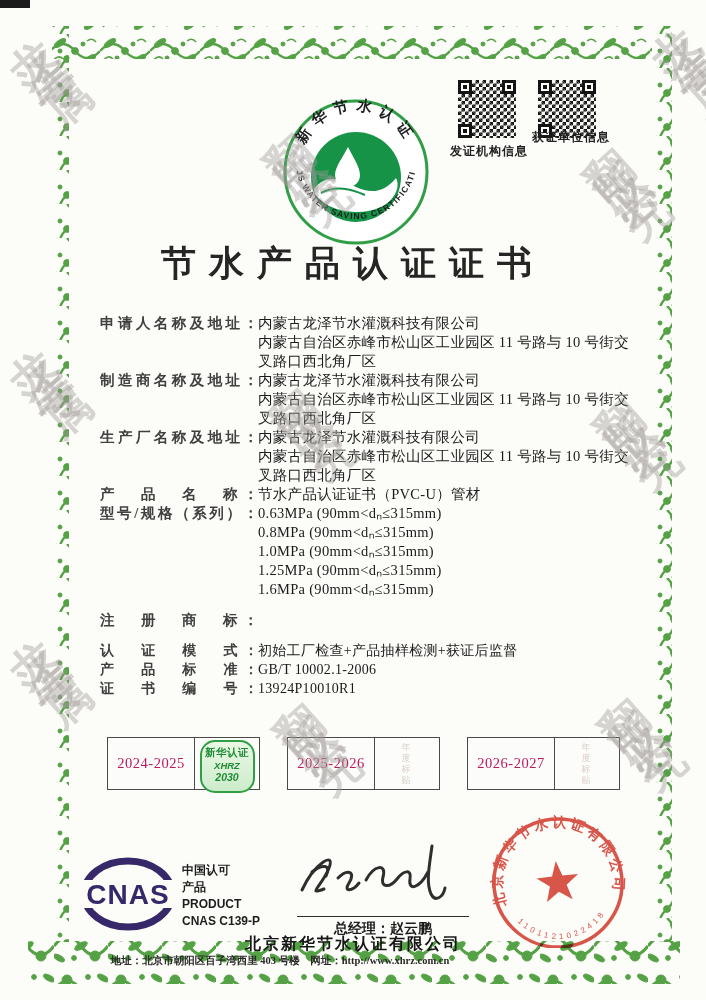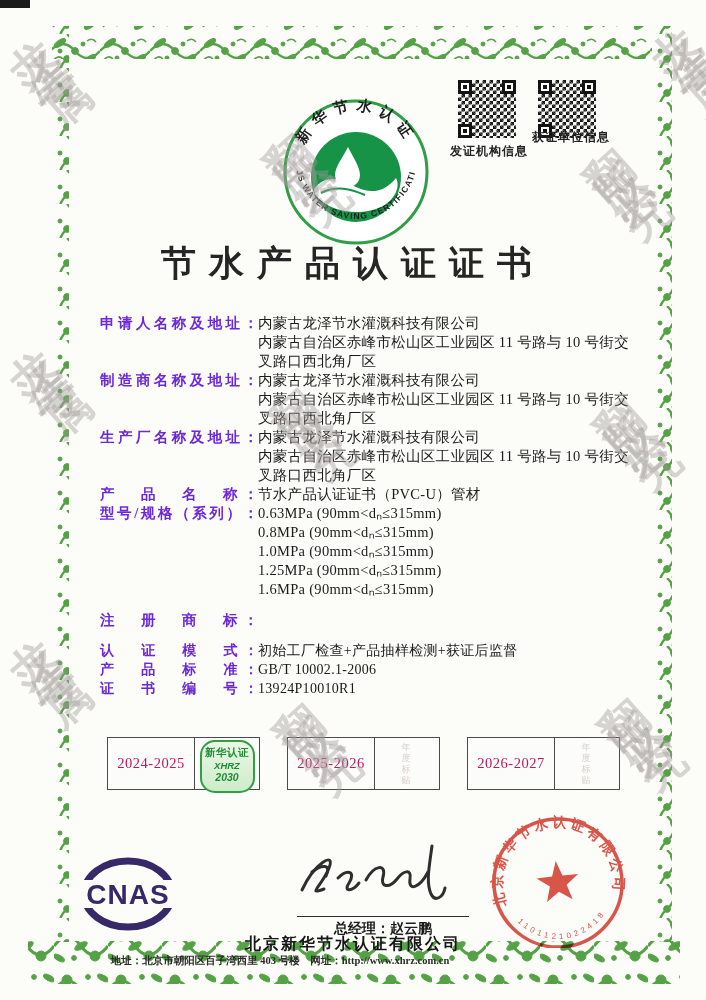--- a/index.html
+++ b/index.html
@@ -20,21 +20,21 @@
   .qr .f::after{content:"";position:absolute;left:2px;top:2px;width:4px;height:4px;background:#141414;}
   .qr .f.tl{left:0;top:0}.qr .f.tr{right:0;top:0}.qr .f.bl{left:0;bottom:0}
   .qr-label{position:absolute;z-index:3;font-size:12px;font-weight:700;letter-spacing:1px;color:#222;}
   .title{position:absolute;left:0;width:706px;top:240px;z-index:3;text-align:center;
          font-family:"DejaVu Sans","Liberation Sans",sans-serif;font-weight:700;
          font-size:35px;letter-spacing:13px;box-sizing:border-box;color:#252525;}
   
   .fields{position:absolute;left:100px;top:314px;width:535px;z-index:3;}
   .frow{display:flex;}
   .flabel{width:158px;flex:0 0 158px;font-weight:700;font-size:14.5px;line-height:19px;
-          text-align:justify;text-align-last:justify;color:#6d28d9;}
+          text-align:justify;text-align-last:justify;color:#404040;}
   .fval{font-size:14.5px;line-height:19px;letter-spacing:.3px;color:#1b1b1b;}
   .fval div{min-height:19px;}.gap12{height:12px}
   .tight .flabel,.tight .fval{line-height:17px;font-size:14px;}
   .statement{position:absolute;left:100px;top:700px;width:535px;z-index:3;
              font-size:13.8px;line-height:16.5px;color:#161616;font-weight:600;}
   .statement .l1{text-indent:2em;}
   .statement .l2{font-family:"Liberation Sans",sans-serif;font-size:13.2px;}
   
   .ytable{position:absolute;left:107px;top:737px;z-index:3;display:flex;gap:27px;}
   .ybox{display:flex;border:1px solid #4a4a4a;height:51px;background:rgba(255,255,255,.2);}
@@ -251,20 +251,26 @@
         <span class="ph">年度标贴</span>
       </div>
     </div>
   </div>
 
   <svg class="cnas-logo" width="96" height="76" viewBox="0 0 96 76">
     <ellipse cx="48" cy="38" rx="44" ry="33" fill="none" stroke="#37286a" stroke-width="7"></ellipse>
     <rect x="0" y="24" width="96" height="28" fill="#fcfcf9"></rect>
     <text x="48" y="48" text-anchor="middle" font-family="Liberation Sans,sans-serif" font-size="28" font-weight="bold" fill="#37286a" letter-spacing="1">CNAS</text>
   </svg>
+  <div class="cnas-text">
+    <div>中国认可</div>
+    <div>产品</div>
+    <div>PRODUCT</div>
+    <div>CNAS C139-P</div>
+  </div>
 
   <svg class="sig" width="170" height="78" viewBox="0 0 170 78">
     <g stroke="#2e2e2e" stroke-width="3" fill="none" stroke-linecap="round">
       <path d="M10,52 C22,26 44,12 37,30 C30,48 14,58 32,51"></path>
       <path d="M20,34 C30,26 40,26 34,38"></path>
       <path d="M46,40 C56,30 64,34 57,45 C51,54 60,54 67,45"></path>
       <path d="M74,42 c8,-15 21,-17 17,-3 c-3,10 6,12 14,2 c6,-8 15,-11 13,0 c-2,12 9,10 18,-7"></path>
       <path d="M140,8 c-3,22 -6,36 -1,48 c4,8 12,4 14,-6"></path>
     </g>
   </svg>

